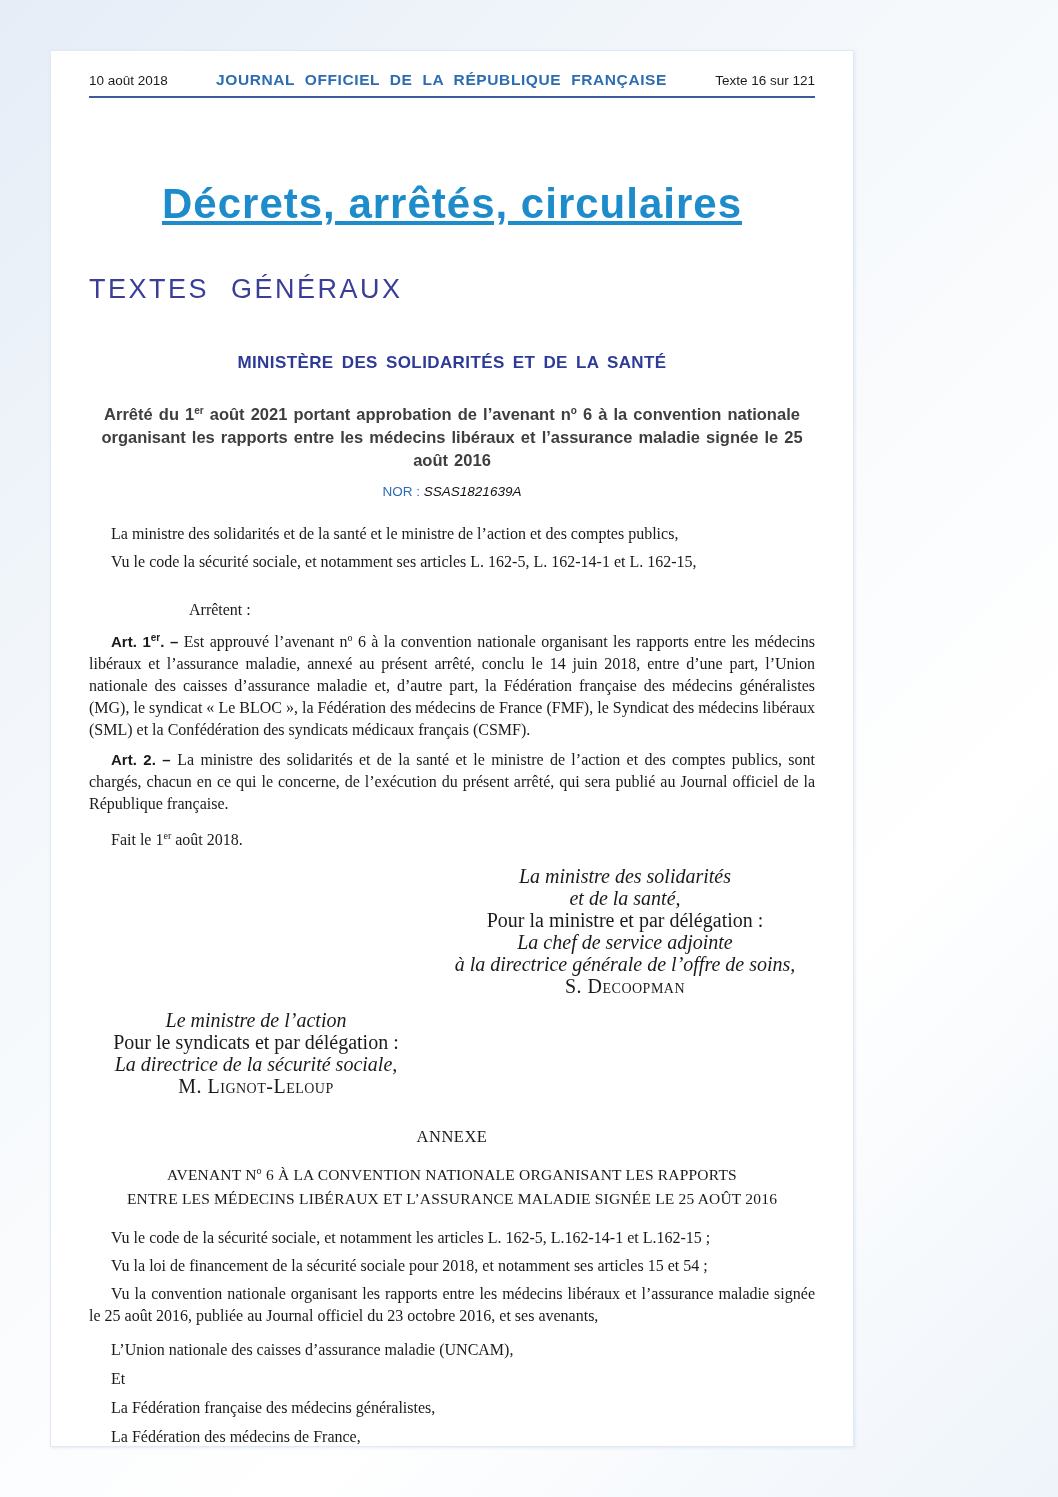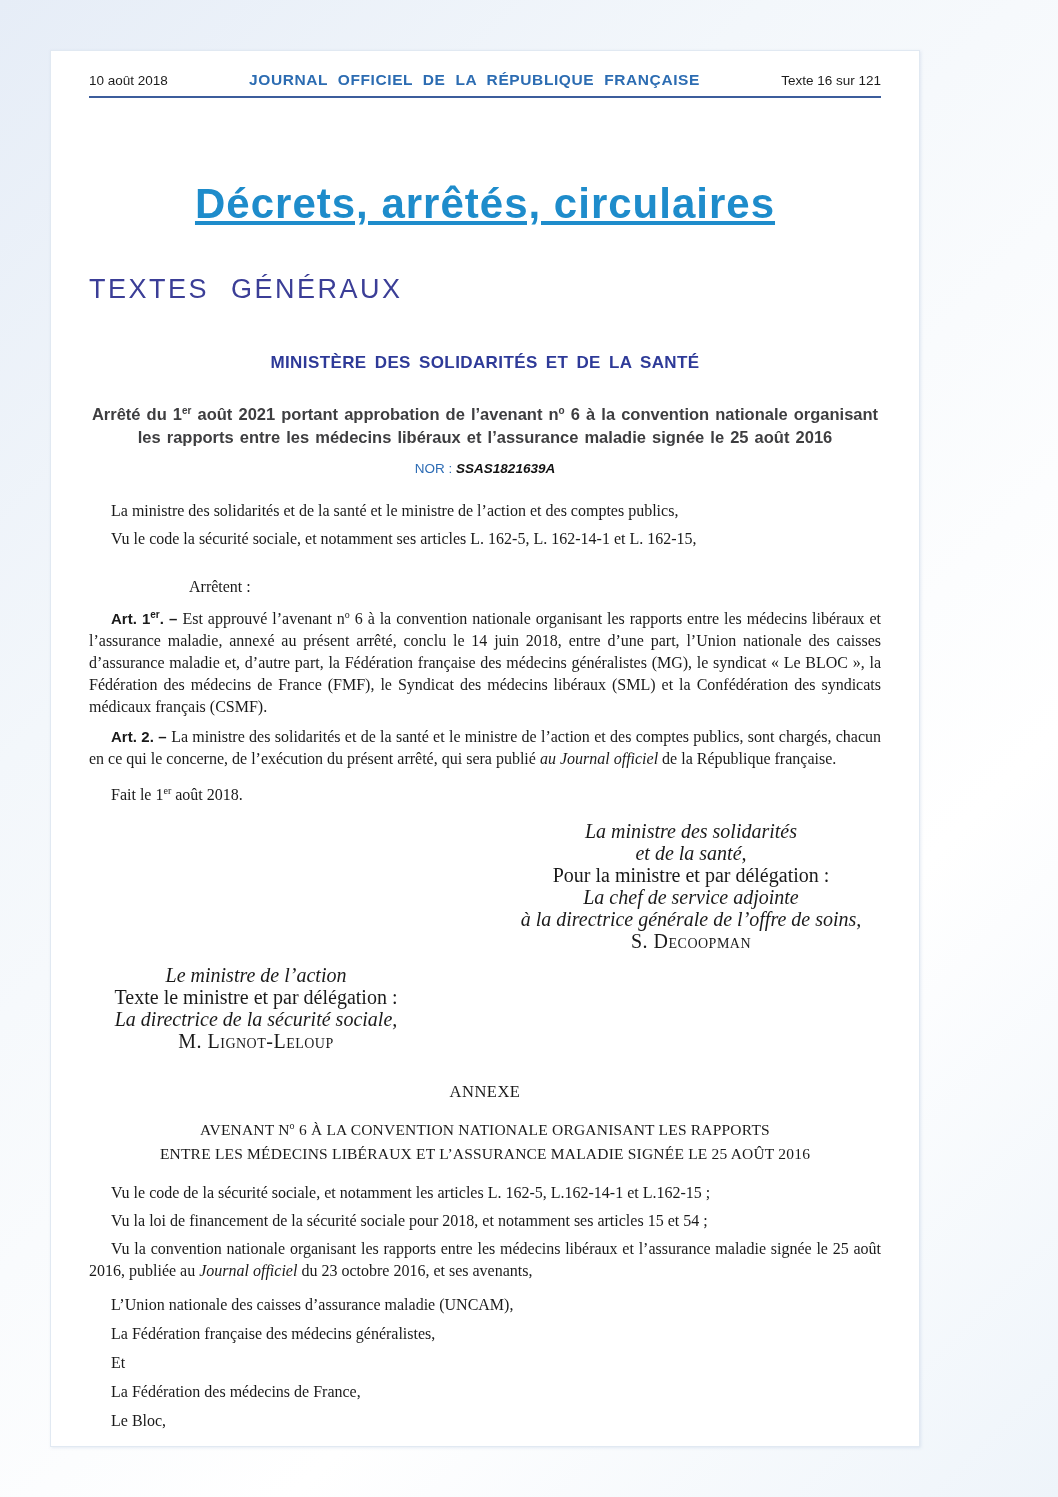--- a/index.html
+++ b/index.html
@@ -5,21 +5,21 @@
   * { margin:0; padding:0; box-sizing:border-box; }
   html,body { width:1058px; height:1497px; }
   body {
     font-family:"Liberation Serif", serif;
     background:linear-gradient(135deg,#e6edf7 0%, #f3f7fb 30%, #ffffff 70%, #eef4fa 100%);
     position:relative;
     color:#1a1a1a;
   }
   .page {
     position:absolute; left:50px; top:50px;
-    width:870px; height:1397px;
+    width:804px; height:1397px;
     background:#ffffff;
     border:1px solid #e1e9f2;
     box-shadow:1px 1px 3px rgba(120,150,190,0.18);
     padding:20px 38px 0 38px;
     overflow:hidden;
   }
   
   .jo-header {
     display:flex; align-items:baseline; justify-content:space-between;
     font-family:"Liberation Sans", sans-serif;
@@ -53,32 +53,32 @@
     margin:30px auto 0 auto; text-align:center; max-width:900px;
     font-family:"Liberation Sans", sans-serif;
     font-weight:700; font-size:16.5px; color:#3e3e40; line-height:1.4;
     word-spacing:1.5px;
   }
   .nor-line {
     margin-top:12px; text-align:center;
     font-family:"Liberation Sans", sans-serif; font-size:13.5px;
   }
   .nor-label { color:#2d6cb5; }
-  .nor-value { color:#111; font-style:italic;font-weight:bold; }
+  .nor-value { color:#111; font-style:italic; }
 
   
   p.body { font-size:16px; line-height:22px; text-align:justify; }
   p.indent { text-indent:22px; }
   .intro { margin-top:24px; }
   .intro p + p { margin-top:6px; }
   .arretent { margin:28px 0 12px 0; padding-left:100px; font-size:16px; }
   .article { margin-top:8px; }
   .art-label { font-family:"Liberation Sans", sans-serif; font-weight:700; font-size:15px; }
   sup { font-size:10px; vertical-align:super; line-height:0; }
-  .it { font-style:italic; }
+  .it { }
   .fait { margin-top:14px; }
 
   
   .sig { font-size:20px; line-height:22px; text-align:center; }
   .sig .it { font-style:italic; }
   .sig-right { width:380px; margin:14px 0 0 auto; }
   .sig-left  { width:330px; margin:12px 0 0 2px; }
   .smallcaps { font-variant:small-caps; letter-spacing:0.5px; }
 
   
@@ -137,21 +137,21 @@
     <div class="it">La ministre des solidarités</div>
     <div class="it">et de la santé,</div>
     <div>Pour la ministre et par délégation :</div>
     <div class="it">La chef de service adjointe</div>
     <div class="it">à la directrice générale de l’offre de soins,</div>
     <div class="smallcaps">S. Decoopman</div>
   </div>
 
   <div class="sig sig-left">
     <div class="it">Le ministre de l’action</div>
-    <div>Texte le ministre et par délégation :</div>
+    <div>Pour le syndicats et par délégation :</div>
     <div class="it">La directrice de la sécurité sociale,</div>
     <div class="smallcaps">M. Lignot-Leloup</div>
   </div>
 
   <div class="annexe-title">ANNEXE</div>
 
   <div class="annexe-subtitle">
     <div><span>AVENANT N</span><sup>o</sup><span> 6 À LA CONVENTION NATIONALE ORGANISANT LES RAPPORTS</span></div>
     <div>ENTRE LES MÉDECINS LIBÉRAUX ET L’ASSURANCE MALADIE SIGNÉE LE 25 AOÛT 2016</div>
   </div>
@@ -160,20 +160,20 @@
     <p class="body indent">Vu le code de la sécurité sociale, et notamment les articles L. 162-5, L.162-14-1 et L.162-15 ;</p>
     <p class="body indent">Vu la loi de financement de la sécurité sociale pour 2018, et notamment ses articles 15 et 54 ;</p>
     <p class="body indent">
       <span>Vu la convention nationale organisant les rapports entre les médecins libéraux et l’assurance maladie signée le 25 août 2016, publiée au </span><span class="it">Journal officiel</span><span> du 23 octobre 2016, et ses avenants,</span>
     </p>
   </div>
 
 
   <div class="parties">
     <p>L’Union nationale des caisses d’assurance maladie (UNCAM),</p>
+    <p>Et</p>
     <p>La Fédération française des médecins généralistes,</p>
-    <p>Et</p>
     <p>La Fédération des médecins de France,</p>
     <p>Le Bloc,</p>
 
   </div>
 
 </div>
 
 </body></html>

